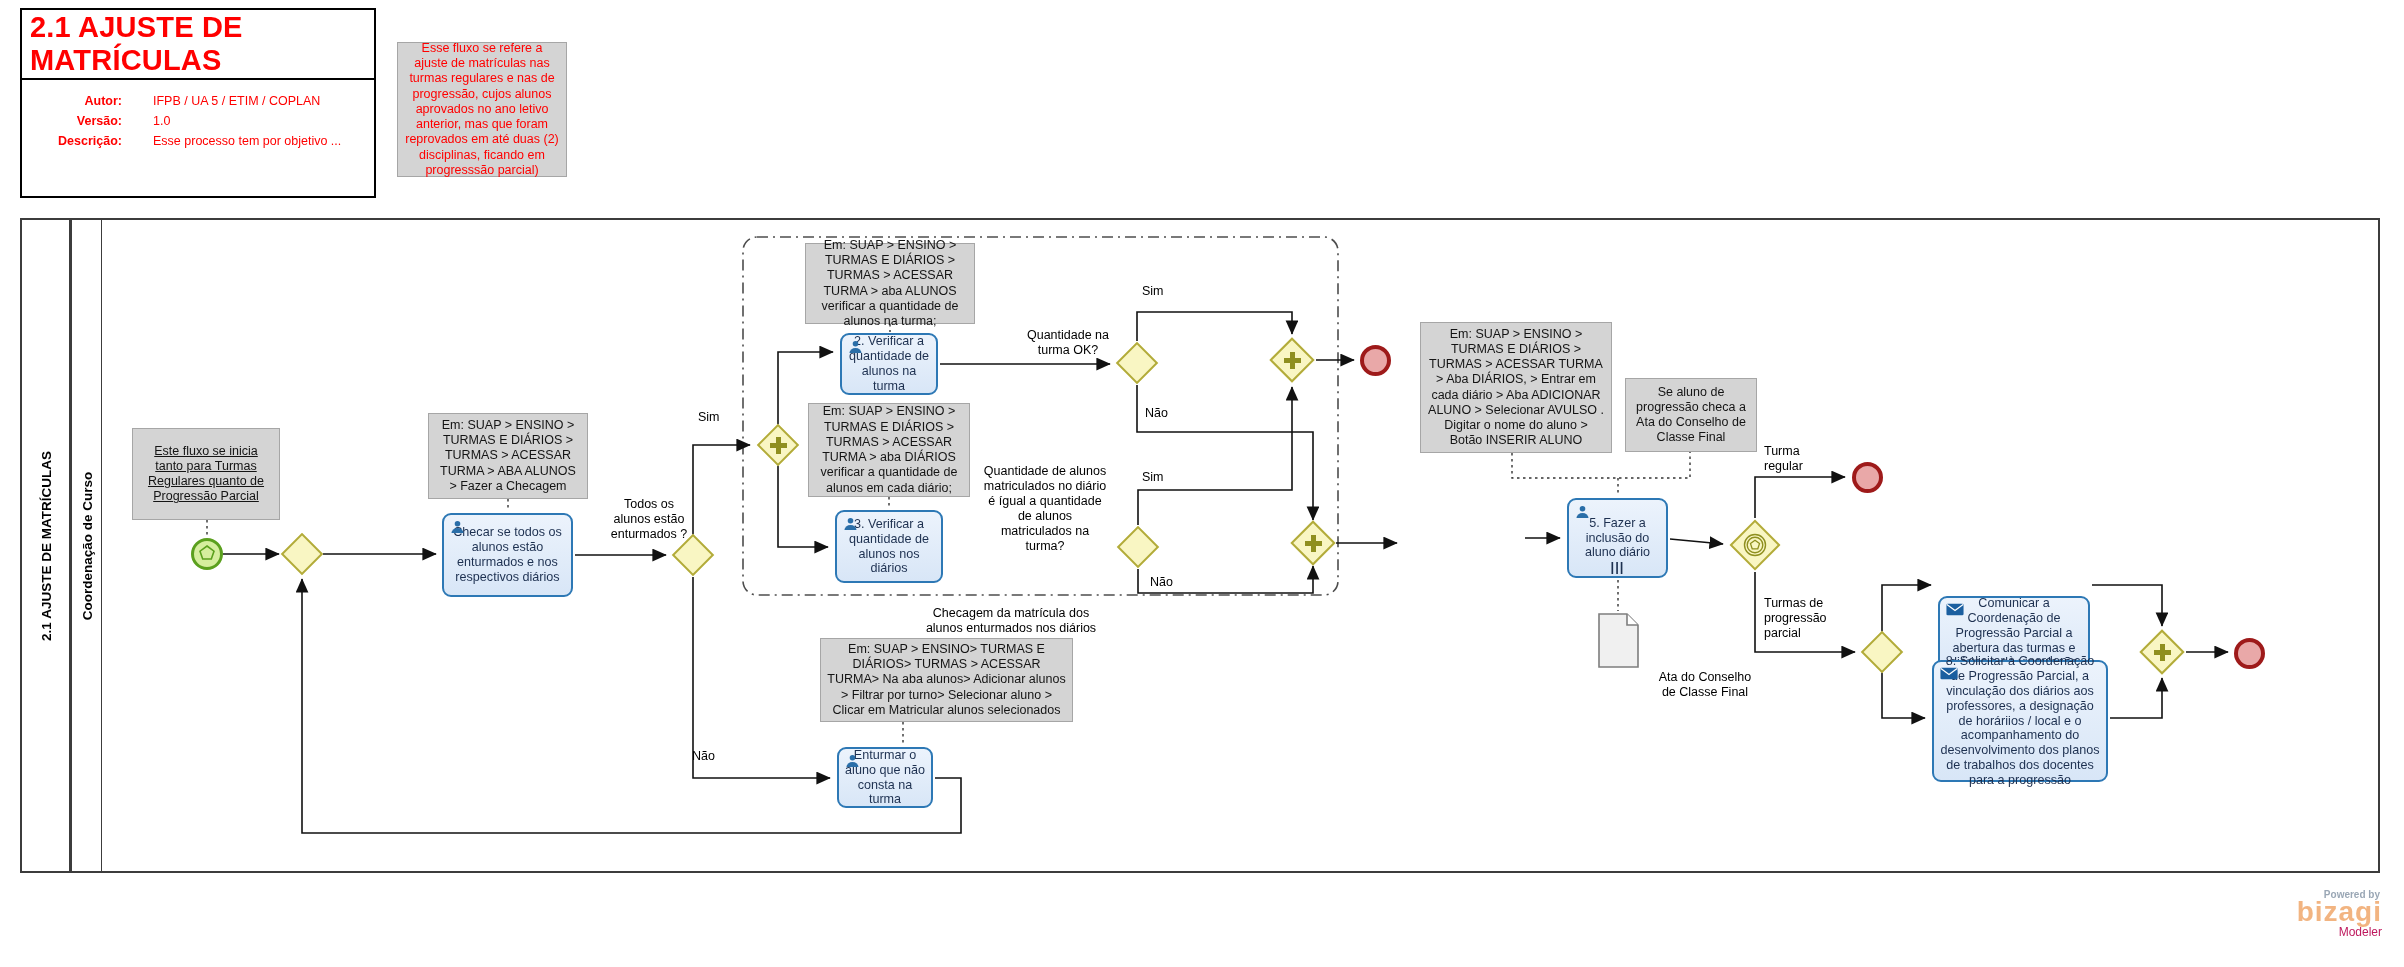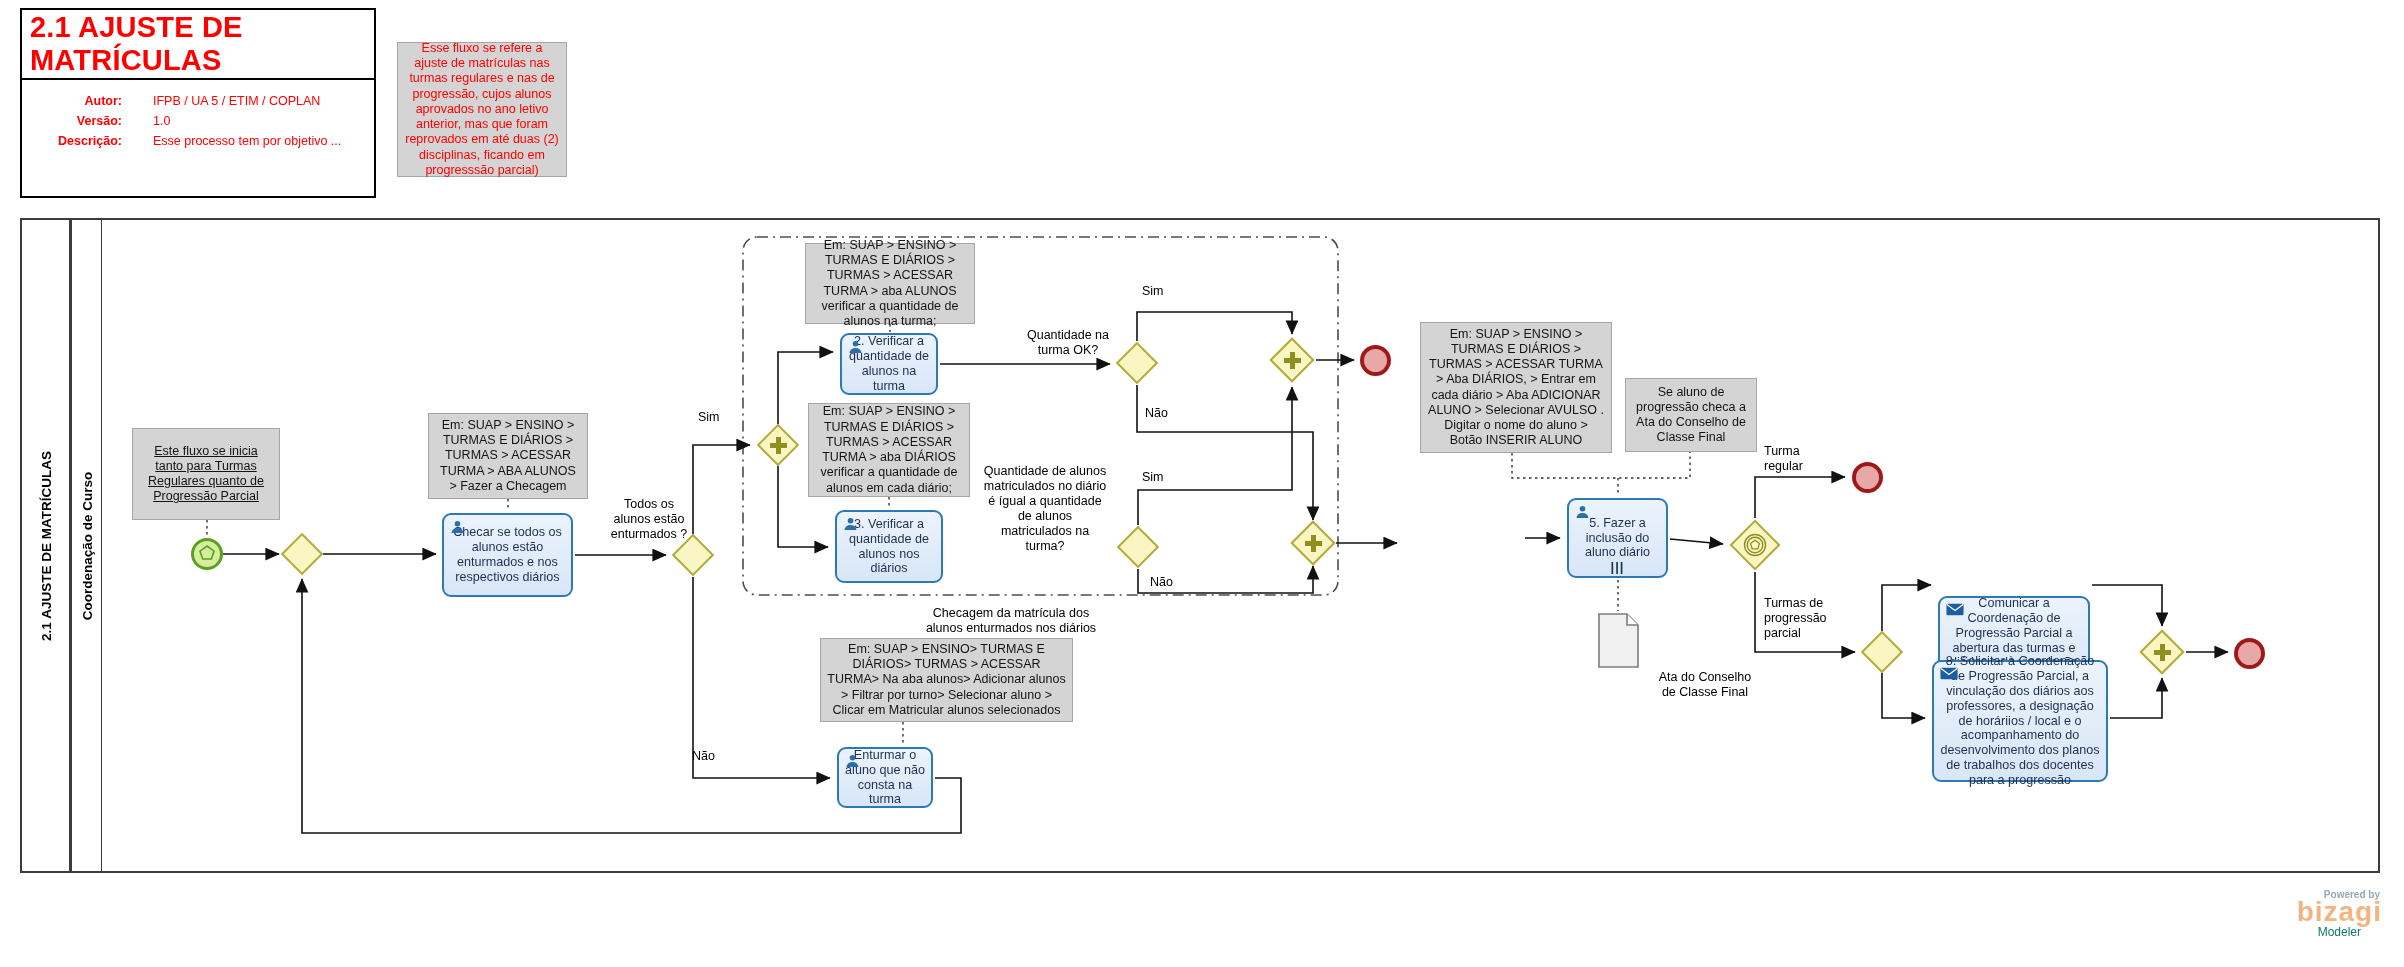--- a/index.html
+++ b/index.html
@@ -45,21 +45,21 @@
     box-sizing:border-box;display:flex;align-items:center;justify-content:center;}
   .ev-end{position:absolute;width:31px;height:31px;border-radius:50%;background:#e9a8a8;border:4px solid #9e1a1a;box-sizing:border-box;}
 
   .doc-label,.edge-label,.q-label,.group-label{position:absolute;color:#000;font-size:12.5px;line-height:1.2;}
   .q-label,.doc-label,.group-label{text-align:center;}
 
   
   .brand{position:absolute;right:22px;bottom:28px;text-align:right;}
   .brand .pb{font-size:10px;font-weight:bold;color:#9aa7b5;margin-right:2px;}
   .brand .bz{font-size:28px;font-weight:bold;color:#f2b481;letter-spacing:1px;line-height:.85;}
-  .brand .md{font-size:12px;color:#0f766e;text-align:center;margin-top:1px;}
+  .brand .md{font-size:12px;color:#be185d;text-align:right;margin-top:1px;}
 </style>
 </head>
 <body>
 
 <div id="canvas">
 
   <svg width="2404" height="967" style="position:absolute;left:0;top:0;">
     <defs>
       <marker id="arr" markerWidth="11" markerHeight="9" refX="8.5" refY="4" orient="auto">
         <path d="M0,0 L9,4 L0,8 z" fill="#111"></path>

